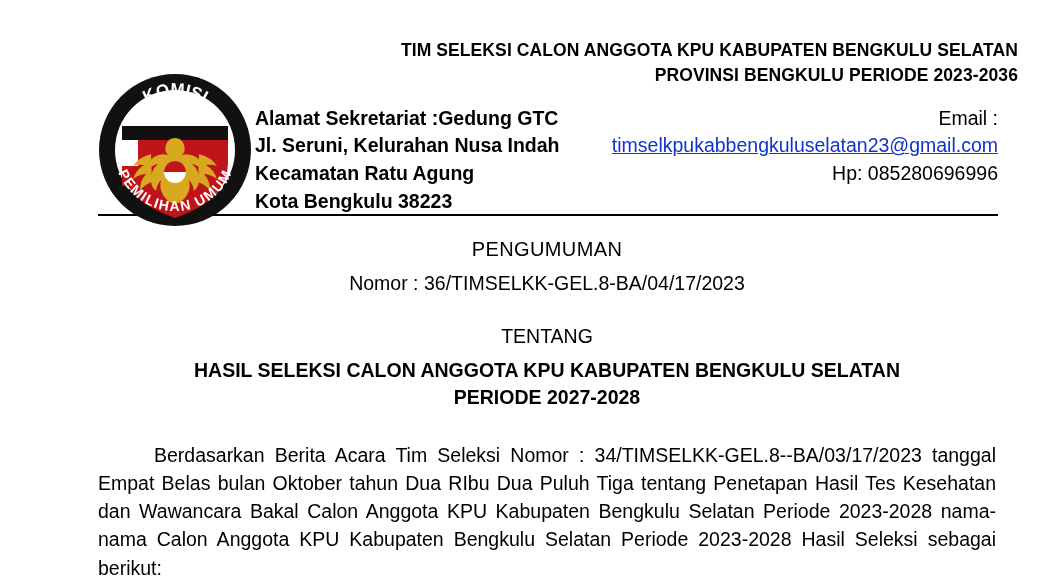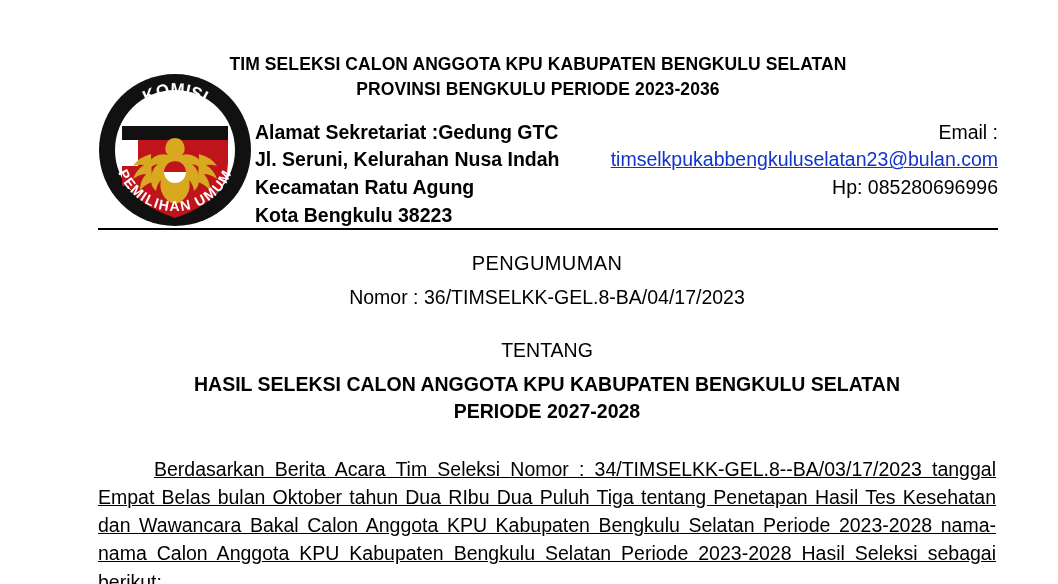--- a/index.html
+++ b/index.html
@@ -31,24 +31,23 @@
 
   .logo-wrap {
     position: absolute;
     left: 98px;
     top: 68px;
     width: 155px;
     height: 165px;
   }
 
   .title-block {
-    text-align: center;
+    text-align: right;
     padding-left: 58px;
     padding-right: 40px;
-    margin-top: 14px;
   }
   .title-line {
     font-size: 17.5px;
     font-weight: bold;
     letter-spacing: 0.1px;
     line-height: 1.45;
     white-space: nowrap;
   }
 
   .addr-row {
@@ -116,21 +115,20 @@
   }
   .subject .l2 { display: block; }
 
   .para {
     margin-top: 30px;
     font-size: 19.5px;
     line-height: 1.45;
     text-align: justify;
     text-indent: 56px;
     word-spacing: 0.4px;
-    text-decoration: underline;
   }
 </style>
 </head>
 <body>
 
 <div class="page">
 
   <div class="header">
 
     <div class="logo-wrap">
@@ -172,21 +170,21 @@
 
     <div class="addr-row">
       <div class="addr-left">
         <div class="line">Alamat Sekretariat    :Gedung GTC</div>
         <div class="line">Jl. Seruni, Kelurahan Nusa Indah</div>
         <div class="line">Kecamatan Ratu Agung</div>
         <div class="line">Kota Bengkulu 38223</div>
       </div>
       <div class="addr-right">
         <span class="email-label">Email :</span>
-        <a class="email-link" href="#">timselkpukabbengkuluselatan23@bulan.com</a>
+        <a class="email-link" href="#">timselkpukabbengkuluselatan23@gmail.com</a>
         <span class="phone">Hp: 085280696996</span>
       </div>
     </div>
 
     <div class="rule"></div>
   </div>
 
   <div class="doc-body">
     <div class="pengumuman center">PENGUMUMAN</div>
     <div class="nomor center">Nomor : 36/TIMSELKK-GEL.8-BA/04/17/2023</div>

